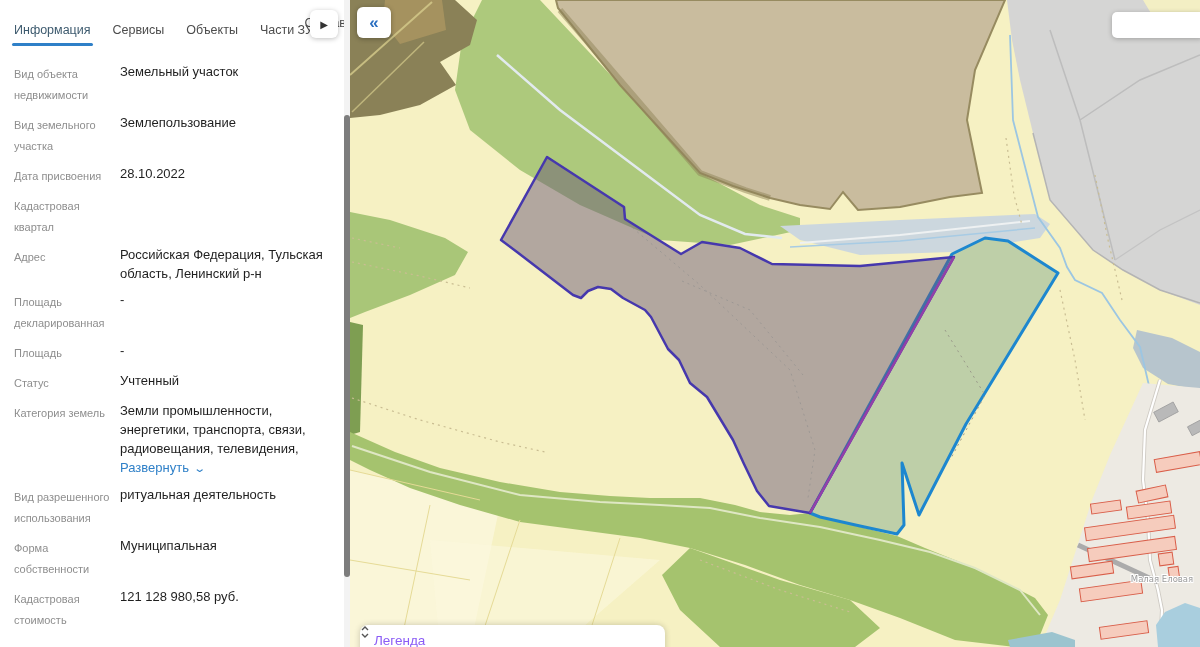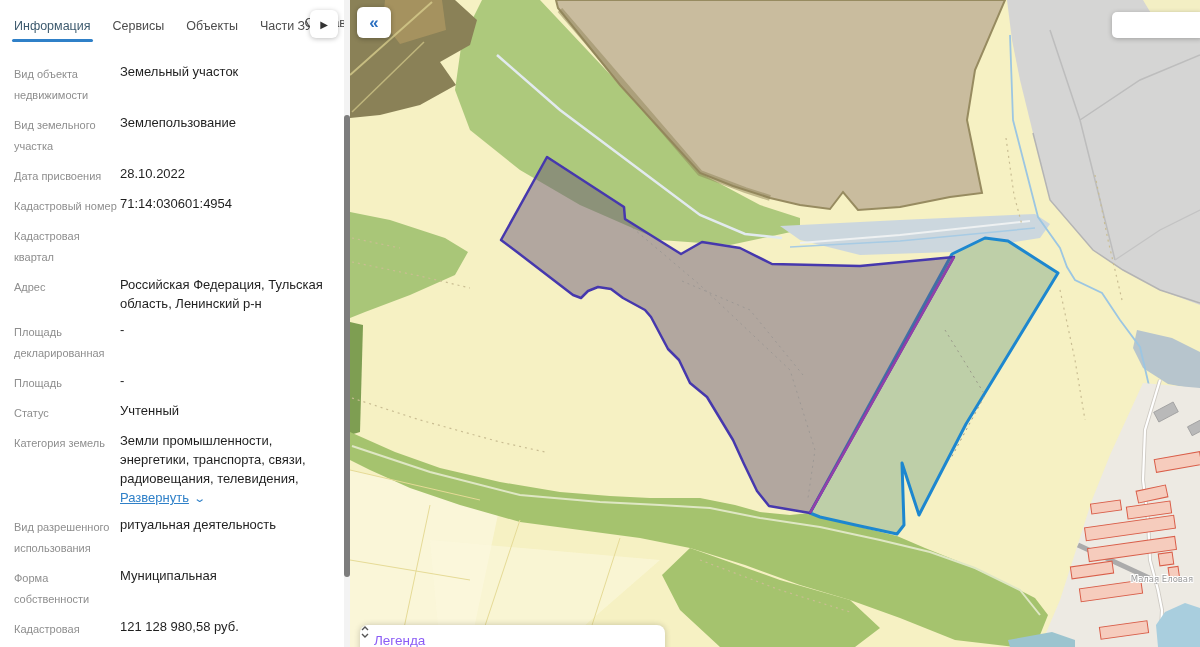--- a/index.html
+++ b/index.html
@@ -1,30 +1,30 @@
 <!DOCTYPE html>
 <html><head>
 <meta charset="utf-8">
 <style>
   html,body{margin:0;padding:0;}
   body{width:1200px;height:647px;overflow:hidden;font-family:"Liberation Sans","DejaVu Sans",sans-serif;background:#fff;position:relative;}
   .app{position:absolute;inset:0;}
   
   .sidebar{position:absolute;left:0;top:0;width:350px;height:647px;background:#fff;overflow:hidden;}
-  .tabs{display:flex;align-items:center;gap:22px;padding:14px 0 0 14px;position:relative;height:32px;}
+  .tabs{display:flex;align-items:flex-end;gap:22px;padding:14px 0 0 14px;position:relative;height:32px;}
   .tab{font-size:12.5px;color:#4c4c4c;white-space:nowrap;cursor:pointer;padding-bottom:9px;position:relative;}
   .tab.active{color:#3d5a6e;}
   .tab.active:after{content:"";position:absolute;left:-2px;right:-2px;bottom:0;height:3px;border-radius:2px;background:#2f80c8;}
   .tab-more{position:absolute;right:12px;top:10px;width:28px;height:28px;background:#fff;border-radius:6px;box-shadow:0 1px 5px rgba(0,0,0,.25);display:flex;align-items:center;justify-content:center;font-size:10px;color:#333;cursor:pointer;z-index:3;}
   .tab-sliver{position:absolute;right:4px;top:16px;font-size:12.5px;color:#4c4c4c;z-index:1;}
   .info{padding:16px 22px 0 14px;}
   .row{display:flex;margin-bottom:7px;}
   .lbl{width:106px;min-width:106px;font-size:11px;line-height:21px;color:#8e8e8e;padding-top:2px;}
   .val{flex:1;font-size:13px;line-height:19px;color:#1f1f1f;}
-  .expand{color:#2f80c8;font-size:13px;text-decoration:underline;cursor:pointer;}
+  .expand{color:#2f80c8;font-size:13px;cursor:pointer;}
   .expand-chevron{color:#2f80c8;font-size:11px;margin-left:6px;text-decoration:none;display:inline-block;transform:scaleX(1.4);}
   .scrollbar-track{position:absolute;left:344px;top:0;width:6px;height:647px;background:#f3f3f3;z-index:5;}
   .scrollbar-thumb{position:absolute;left:0;top:115px;width:6px;height:462px;background:#7d7d7d;border-radius:3px;cursor:pointer;}
   
   .map{position:absolute;left:350px;top:0;width:850px;height:647px;background:#f6f1c3;overflow:hidden;}
   .map svg{position:absolute;left:0;top:0;}
   .collapse-btn{position:absolute;left:7px;top:7px;width:34px;height:31px;background:#fff;border-radius:6px;box-shadow:0 1px 5px rgba(0,0,0,.3);display:flex;align-items:center;justify-content:center;color:#2b6fc0;font-size:17px;font-weight:bold;cursor:pointer;z-index:4;}
   .topright-box{position:absolute;left:762px;top:12px;width:92px;height:26px;background:#fff;border-radius:5px;box-shadow:0 1px 5px rgba(0,0,0,.25);z-index:4;}
   .legend-bar{position:absolute;left:10px;top:625px;width:305px;height:30px;background:#fff;border-radius:8px 8px 0 0;box-shadow:0 0 6px rgba(0,0,0,.2);display:flex;align-items:center;justify-content:space-between;padding:0 14px;box-sizing:border-box;z-index:4;cursor:pointer;}
   .legend-title{font-size:13.5px;color:#8b5cf6;}
@@ -52,24 +52,20 @@
         <div class="lbl">Вид объекта недвижимости</div>
         <div class="val">Земельный участок</div>
       </div>
       <div class="row">
         <div class="lbl">Вид земельного участка</div>
         <div class="val">Землепользование</div>
       </div>
       <div class="row">
         <div class="lbl">Дата присвоения</div>
         <div class="val">28.10.2022</div>
-      </div>
-      <div class="row">
-        <div class="lbl">Кадастровый номер</div>
-        <div class="val">71:14:030601:4954</div>
       </div>
       <div class="row">
         <div class="lbl">Кадастровая квартал</div>
       </div>
       <div class="row">
         <div class="lbl">Адрес</div>
         <div class="val">Российская Федерация, Тульская область, Ленинский р-н</div>
       </div>
       <div class="row">
         <div class="lbl">Площадь декларированная</div>

